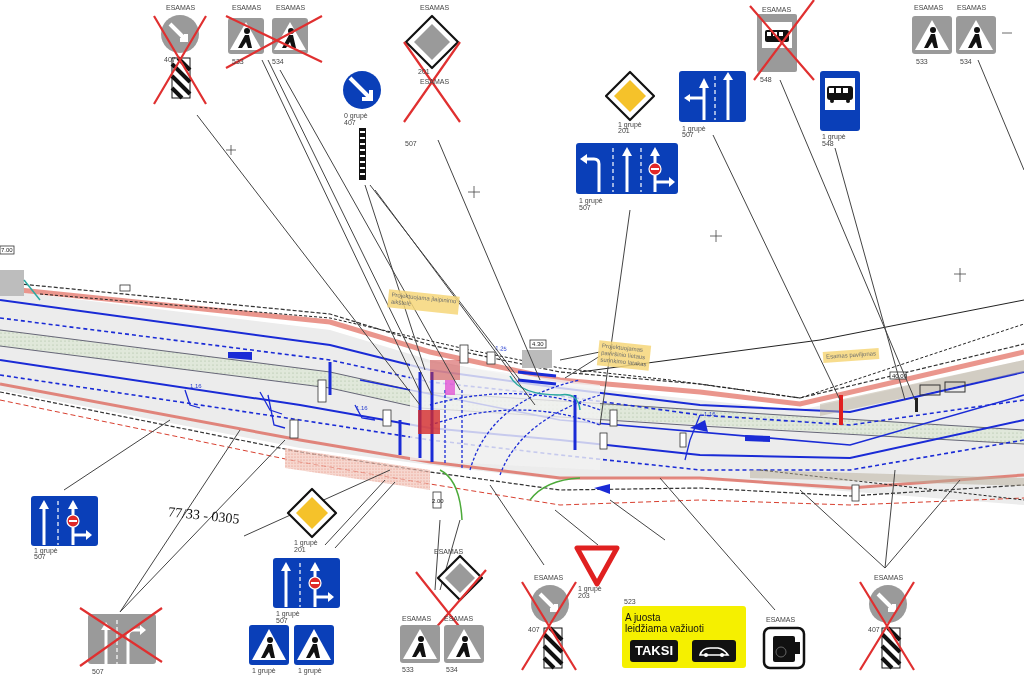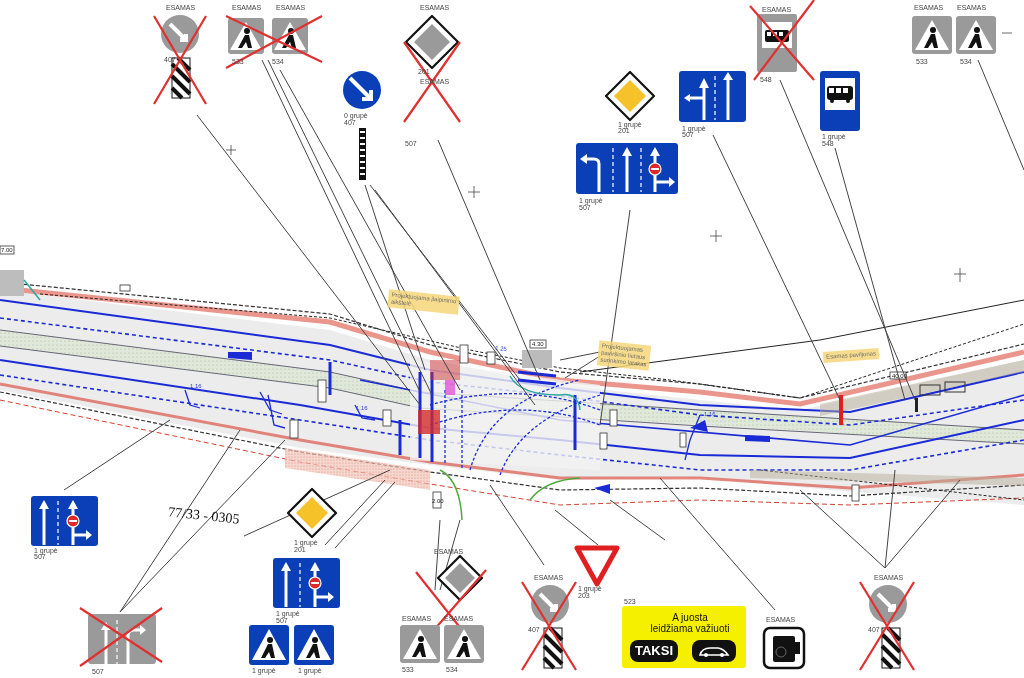--- a/index.html
+++ b/index.html
@@ -2,22 +2,22 @@
 <html><head>
 <meta charset="utf-8">
 <style>
   html,body{margin:0;padding:0;background:#fff;}
   body{width:1024px;height:678px;position:relative;overflow:hidden;font-family:"Liberation Sans",sans-serif;}
   #canvas{position:absolute;left:0;top:0;width:1024px;height:678px;}
   .lbl{position:absolute;font-size:7px;color:#444;line-height:7px;font-family:"Liberation Sans",sans-serif;white-space:nowrap;}
   .note{position:absolute;background:#f6d77a;opacity:.85;font-size:6px;color:#555;padding:2px 3px;line-height:7px;transform:rotate(6deg);font-family:"Liberation Sans",sans-serif;}
   .ref{position:absolute;font-family:"Liberation Serif",serif;font-size:14px;color:#111;transform:rotate(6deg);white-space:nowrap;}
   .taxi{position:absolute;left:622px;top:606px;width:124px;height:62px;background:#f5f000;border-radius:3px;}
-  .taxi .t1{position:absolute;left:12px;right:0;top:6px;text-align:center;font-size:10px;color:#111;line-height:11px;}
-  .taxi .badge{position:absolute;top:34px;height:22px;background:#111;border-radius:8px;color:#fff;font-weight:bold;font-size:13px;text-align:center;line-height:22px;}
+  .taxi .t1{position:absolute;left:3px;right:0;top:6px;font-size:10px;color:#111;line-height:11px;}
+  .taxi .badge{position:absolute;top:34px;height:22px;background:#111;border-radius:3px;color:#fff;font-weight:bold;font-size:13px;text-align:center;line-height:22px;}
 </style>
 </head>
 <body>
 
 <svg id="canvas" width="1024" height="678" viewBox="0 0 1024 678" xmlns="http://www.w3.org/2000/svg">
   <defs>
     <pattern id="hatch" width="4" height="4" patternUnits="userSpaceOnUse">
       <rect width="4" height="4" fill="#dfe8d8"></rect>
       <circle cx="1" cy="1" r=".6" fill="#9ab090"></circle>
     </pattern>

